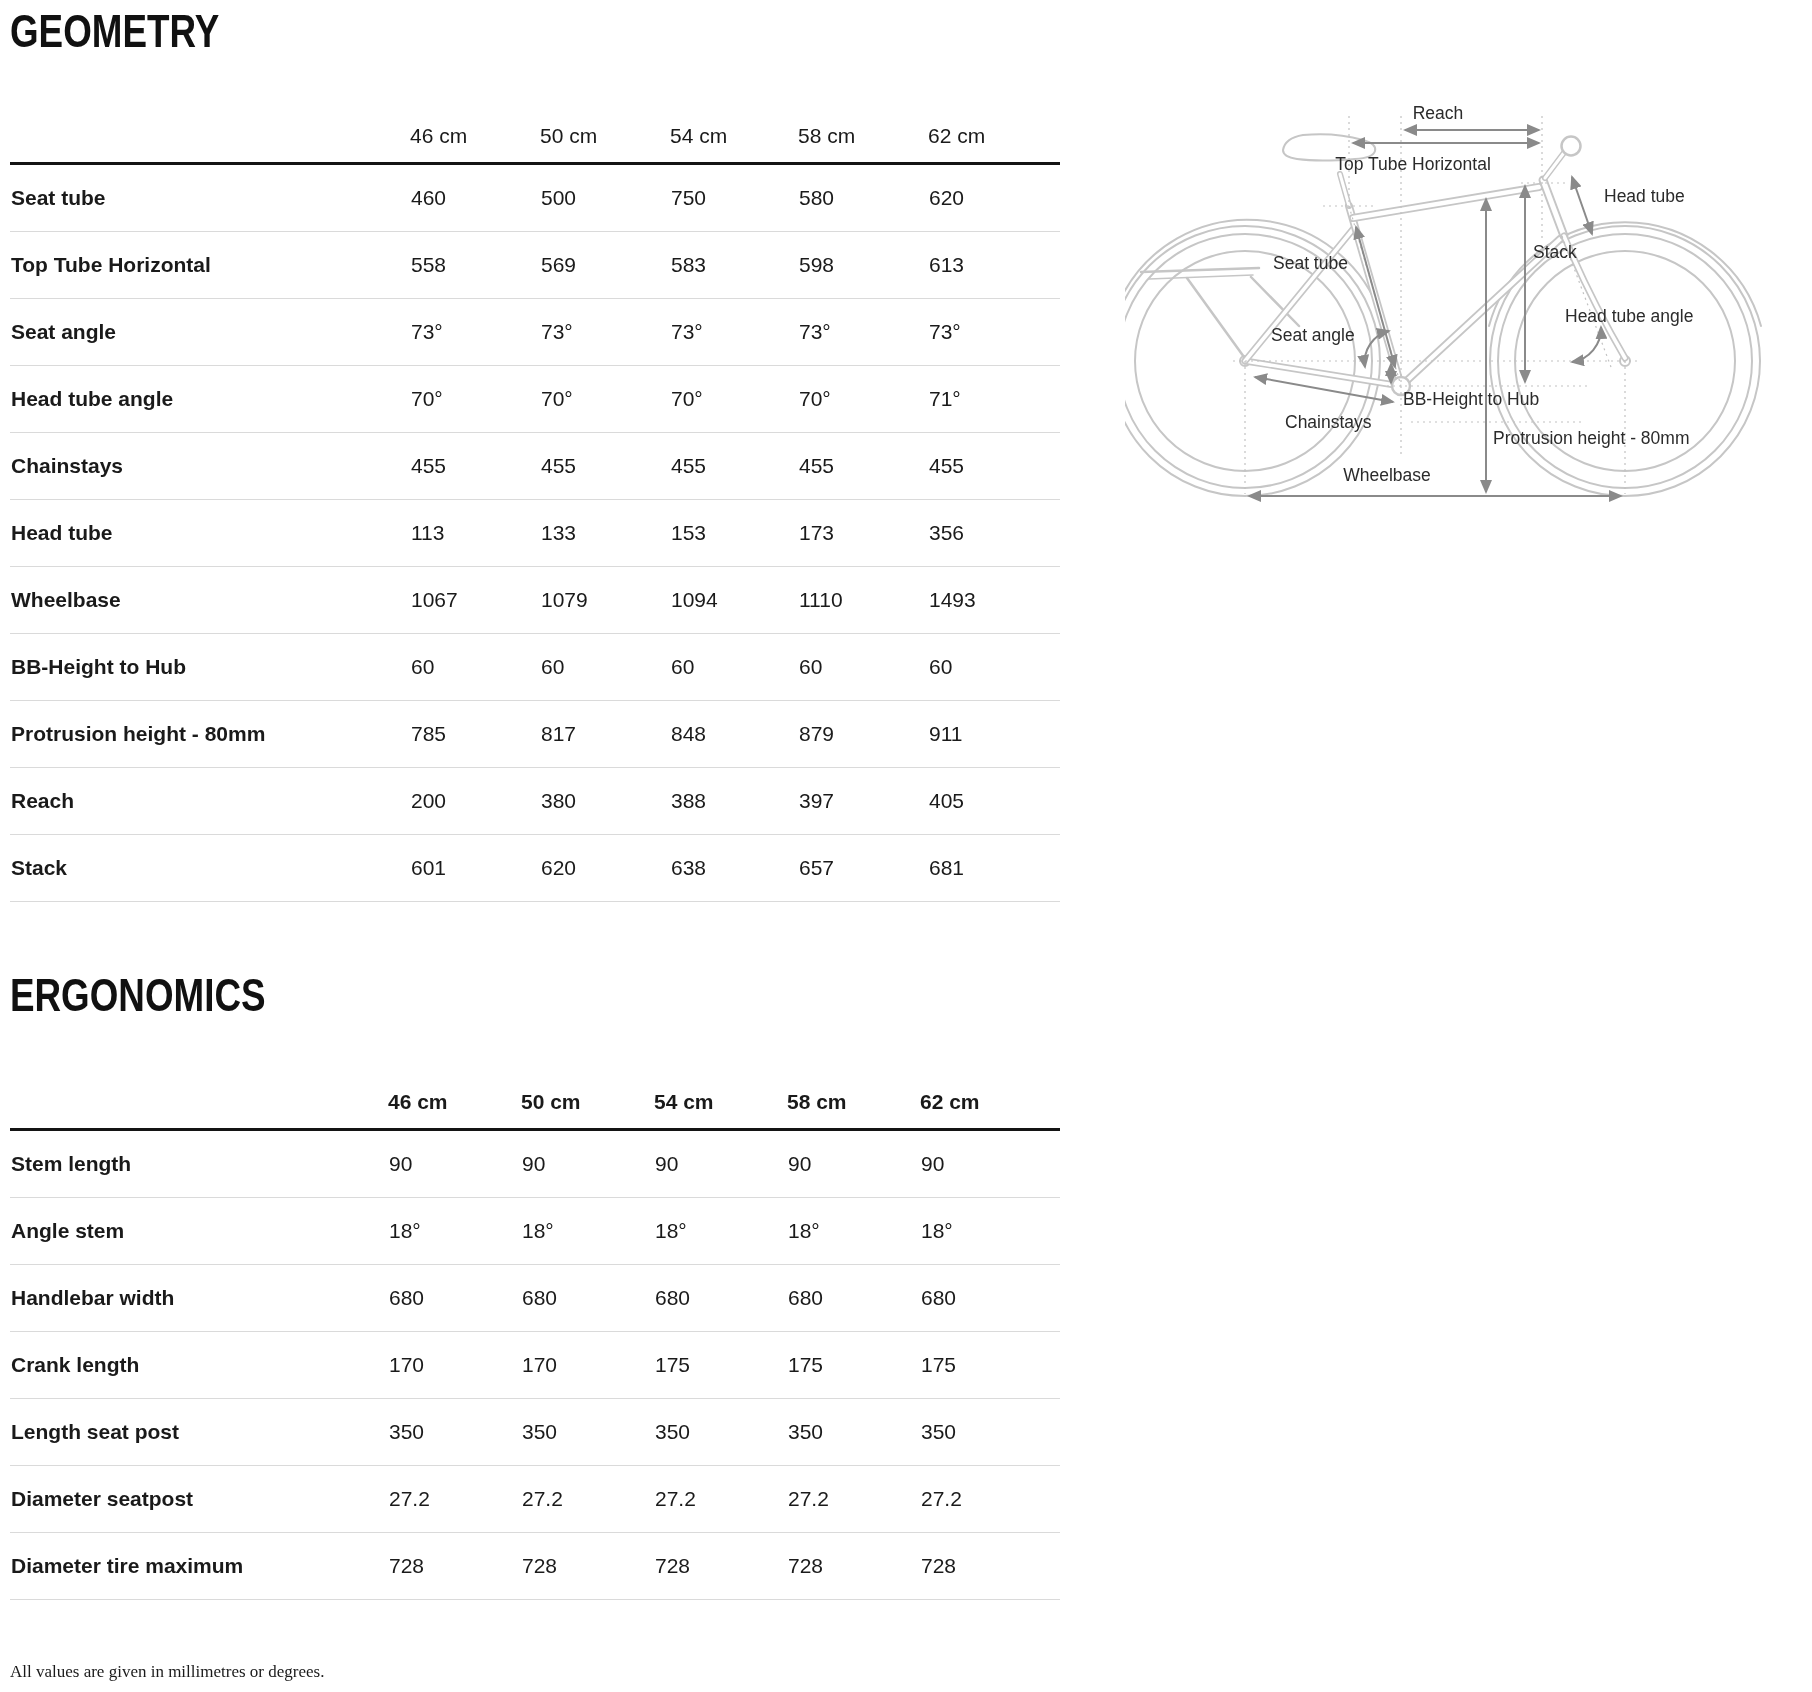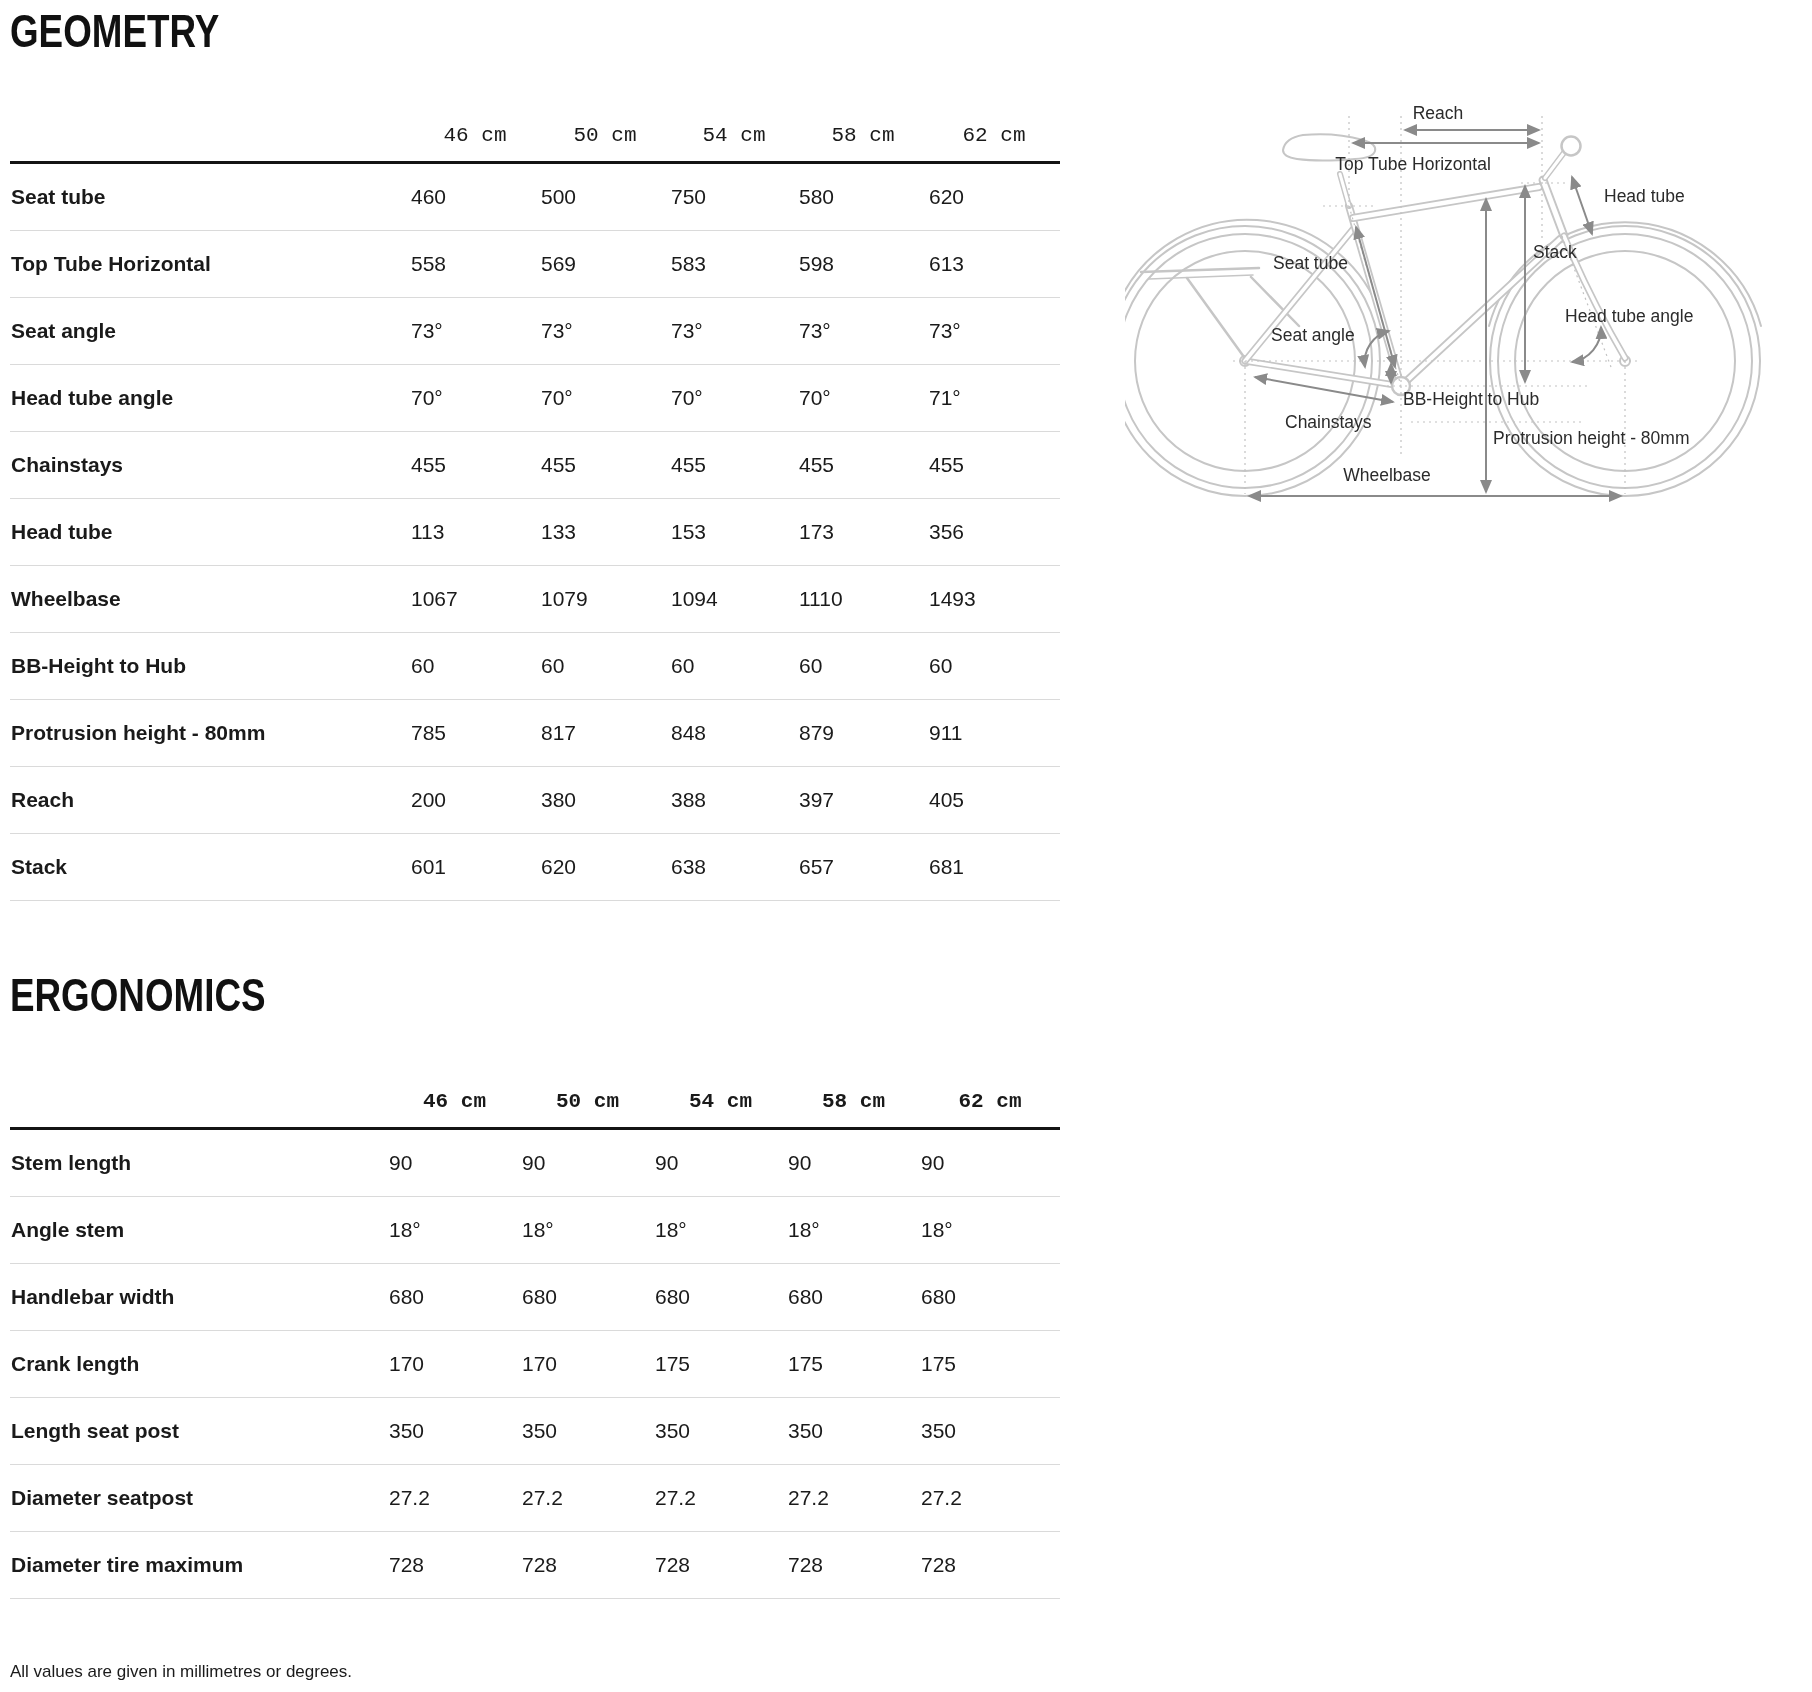--- a/index.html
+++ b/index.html
@@ -16,31 +16,31 @@
   #geo-title  { top:4px; }
   #ergo-title { top:968px; }
 
   table.spec {
     position:absolute; left:0; border-collapse:collapse; table-layout:fixed;
     width:1050px; margin-left:10px; font-size:21px; color:#1a1a1a;
   }
   #geo-table  { top:90px; }
   #ergo-table { top:1062px; }
   table.spec thead th {
-    text-align:center; font-weight:400; vertical-align:bottom;
-    padding:34px 0 14px 0; border-bottom:3px solid #141414; white-space:nowrap;font-family:Liberation Mono, monospace;
+    text-align:left; font-weight:400; vertical-align:bottom;
+    padding:34px 0 14px 0; border-bottom:3px solid #141414; white-space:nowrap;
   }
   table.spec.ergo thead th { font-weight:700; padding-top:28px; }
   table.spec tbody td {
     height:64px; vertical-align:middle; border-bottom:1px solid #dadada; white-space:nowrap;
   }
   table.spec .lbl { font-weight:700; }
 
   #footnote {
-    position:absolute; left:10px; top:1662px; font-size:17px; color:#1a1a1a;
+    position:absolute; left:10px; top:1662px; font-size:17px; color:#1a1a1a;font-family:Liberation Serif, serif;
   }
 
   #diagram { position:absolute; left:1125px; top:86px; }
   #diagram text { font-size:17.5px; }
 </style>
 </head>
 <body>
 
 <h1 id="geo-title" class="sec-title">GEOMETRY</h1>
 

